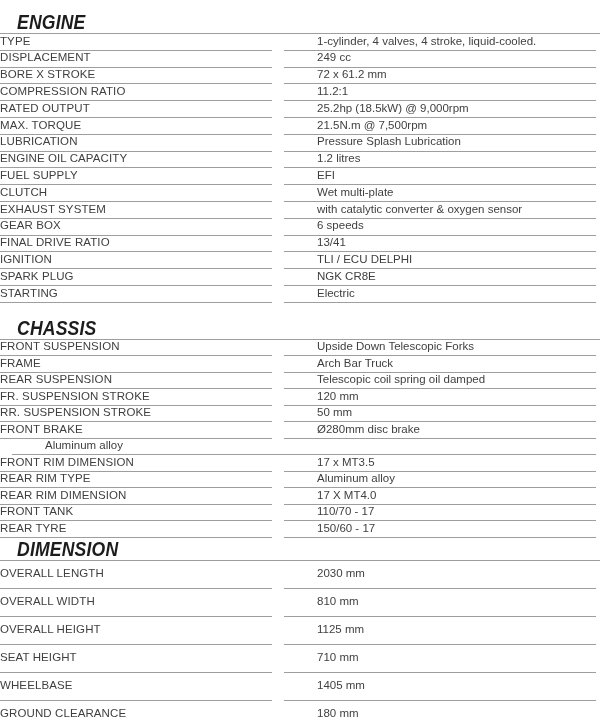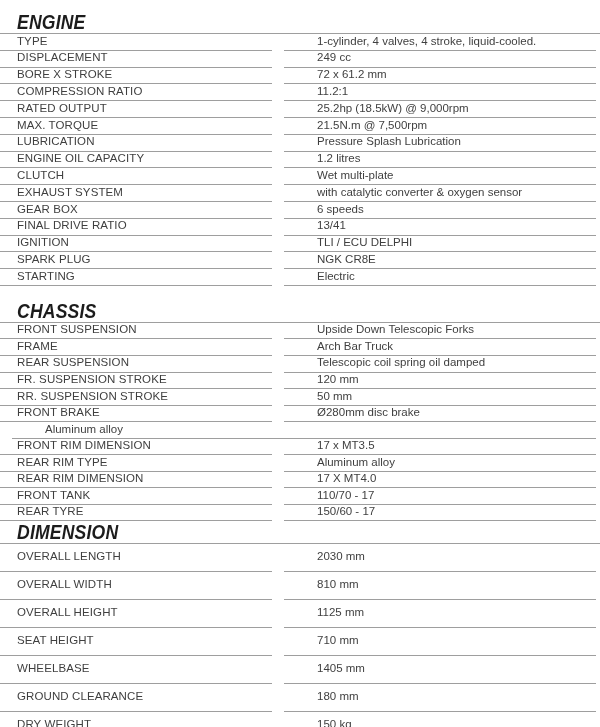--- a/index.html
+++ b/index.html
@@ -49,21 +49,21 @@
   .row { display: flex; align-items: stretch; }
   .sec-0 .row { height: 16.8px; }
   .sec-1 .row { height: 16.53px; }
   .sec-2 .row { height: 28px; }
   .cell {
     display: flex;
     align-items: center;
     border-bottom: 1.4px solid var(--line-color);
     overflow: hidden;
   }
-  .label-cell { width: 272px; padding-left: 17px; }
+  .label-cell { width: 272px; }
   .col-gap { width: 12px; }
   .value-cell { flex: 1; padding-left: 33px; margin-right: 4px; }
   .label-text, .value-text {
     font-size: 11.5px;
     line-height: 1;
     color: var(--text-color);
     white-space: nowrap;
     padding-bottom: 1px;
   }
   .label-text { letter-spacing: 0.1px; }
@@ -150,20 +150,29 @@
   <div class="row">
     <div class="cell label-cell">
       <span class="label-text">ENGINE OIL CAPACITY</span>
     </div>
     <div class="col-gap"></div>
     <div class="cell value-cell">
       <span class="value-text">1.2 litres</span>
     </div>
   </div>
 
+  <div class="row">
+    <div class="cell label-cell">
+      <span class="label-text">FUEL SUPPLY</span>
+    </div>
+    <div class="col-gap"></div>
+    <div class="cell value-cell">
+      <span class="value-text">EFI</span>
+    </div>
+  </div>
 
   <div class="row">
     <div class="cell label-cell">
       <span class="label-text">CLUTCH</span>
     </div>
     <div class="col-gap"></div>
     <div class="cell value-cell">
       <span class="value-text">Wet multi-plate</span>
     </div>
   </div>

